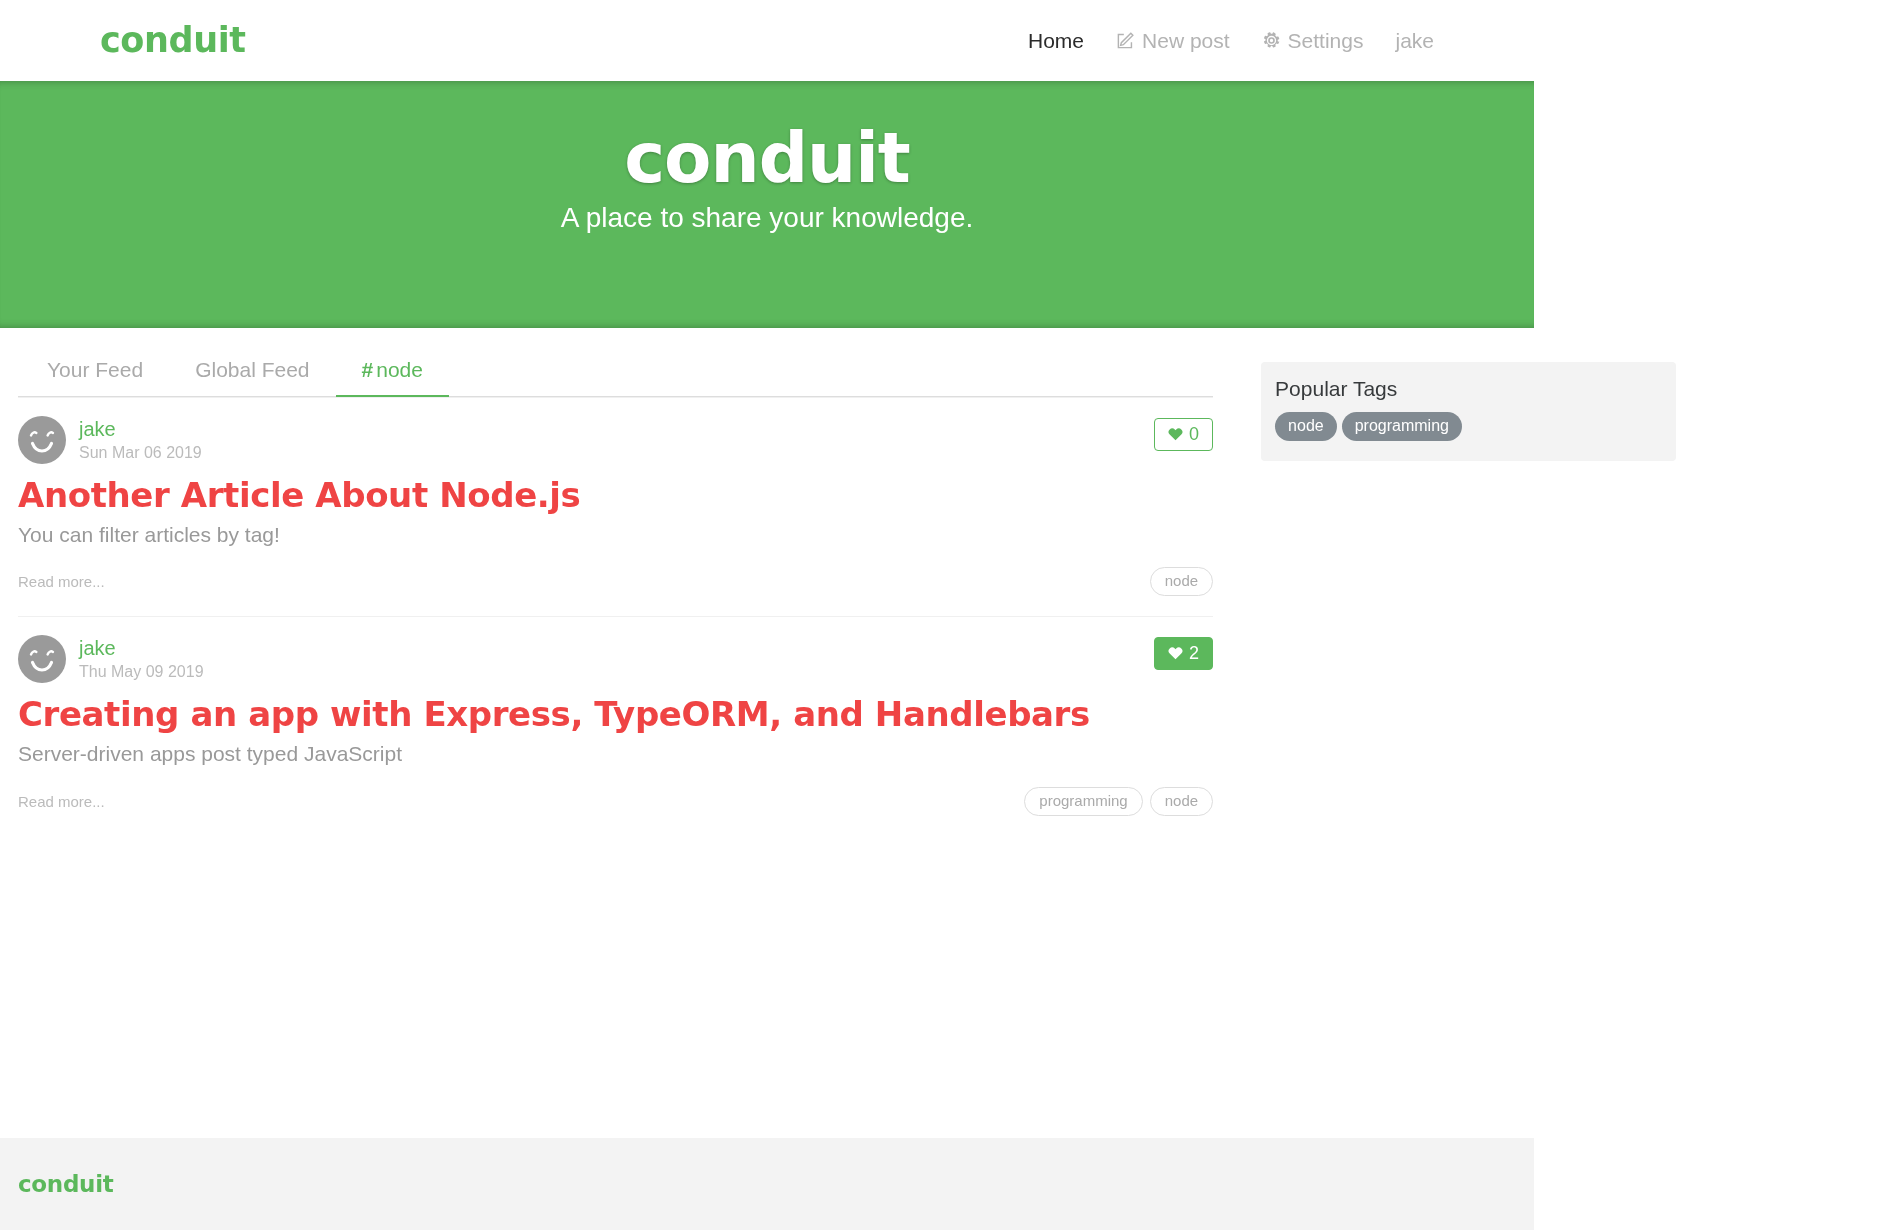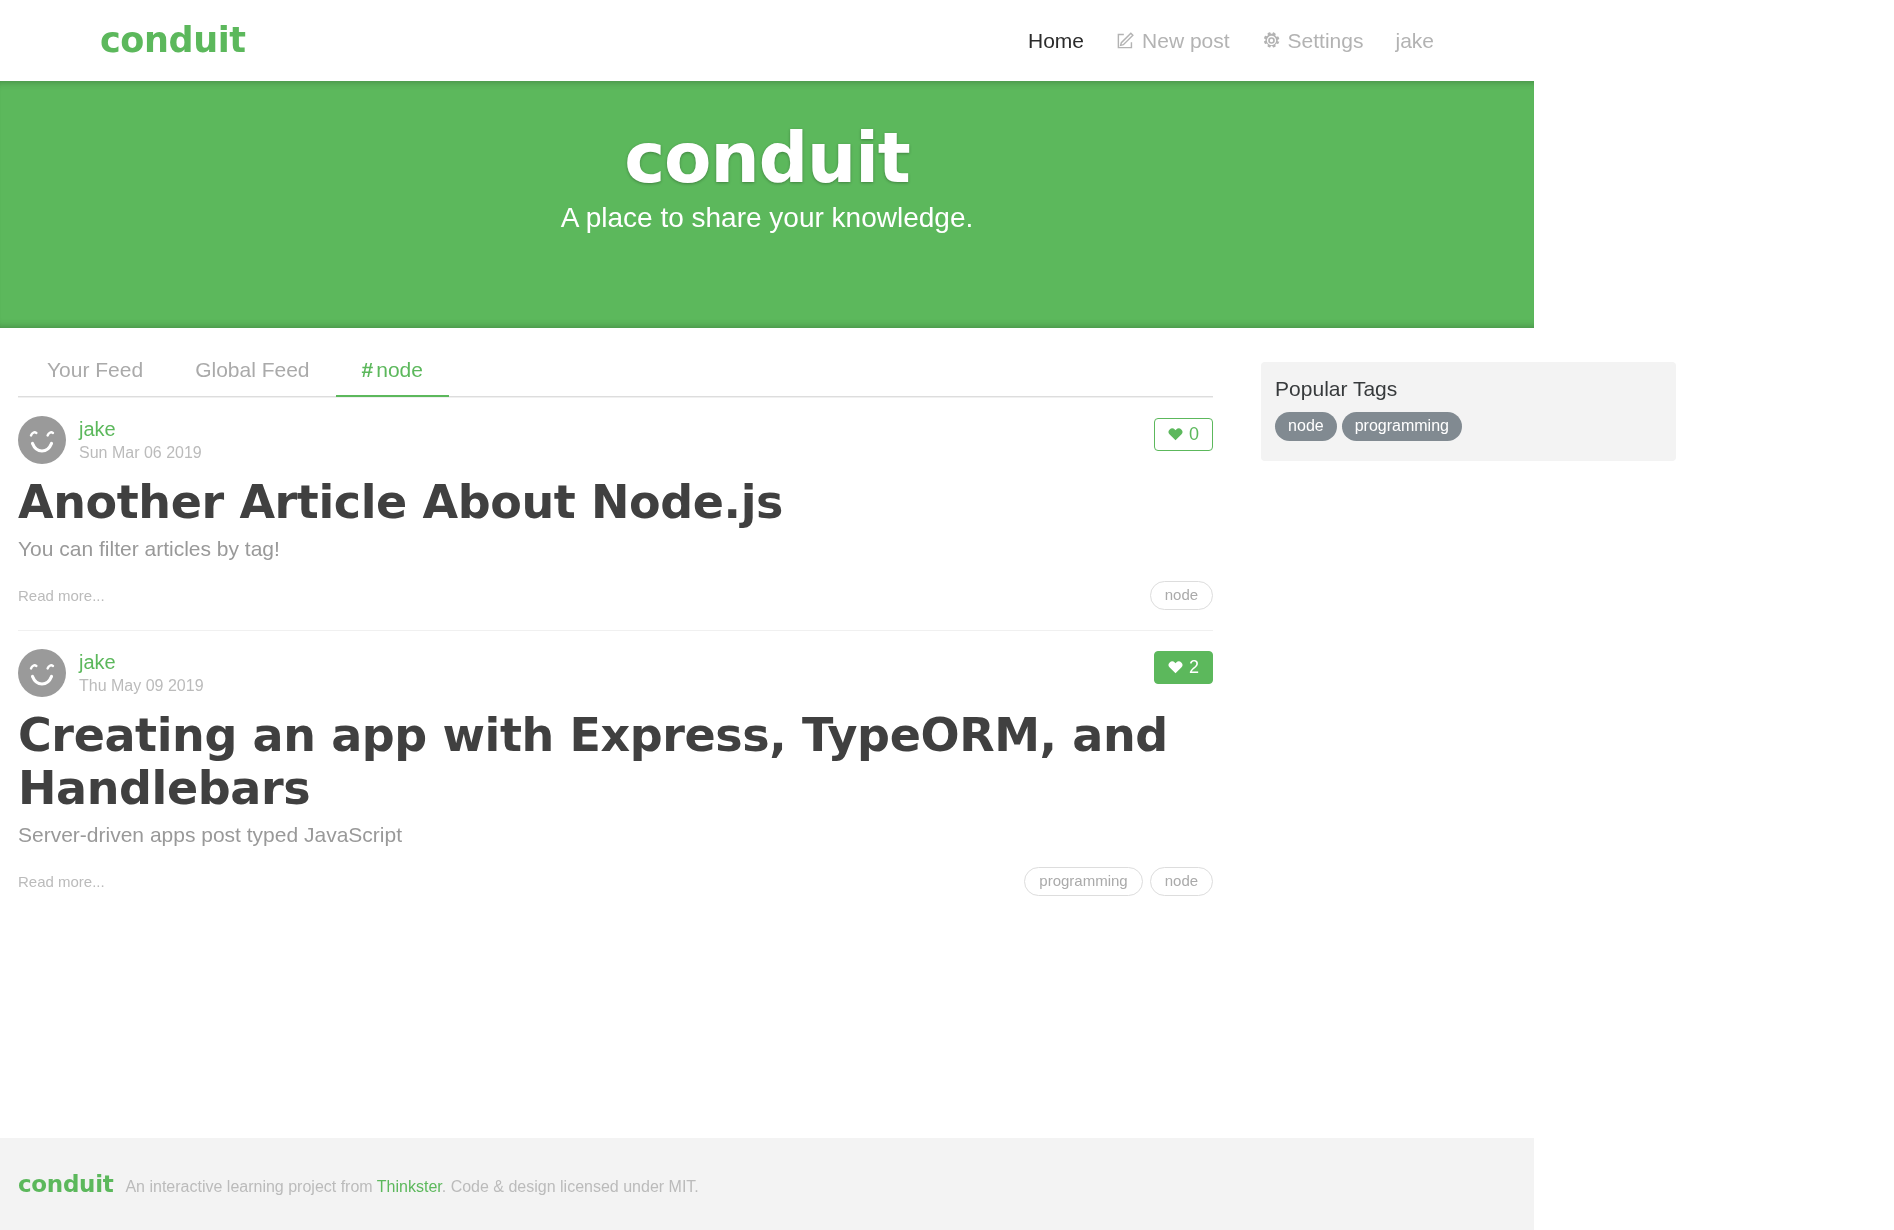--- a/index.html
+++ b/index.html
@@ -214,23 +214,23 @@
   .fav-btn.filled {
     background: #5CB85C;
     color: #fff;
     border-color: #5CB85C;
   }
   .fav-btn svg { display: block; }
 
   .preview-link { text-decoration: none; color: inherit; display: block; }
   .article-title {
     font-family: "DejaVu Sans", sans-serif;
-    font-size: 46px;
+    font-size: 34px;
     font-weight: bold;
-    color: #404040;
+    color: #ef4444;
     margin: 0 0 7px 0;
     letter-spacing: -0.4px;
     line-height: 1.15;
   }
   .article-desc {
     font-size: 21px;
     font-weight: 300;
     color: #999;
     margin: 0 0 20px 0;
     line-height: 1.2;
@@ -491,17 +491,16 @@
           </li>
         </ul>
       </div>
     </div>
 
   </div>
 
   <div class="footer">
     <div class="footer-inner">
       <a class="footer-logo" href="#">conduit</a>
-      <span class="attribution"><span>An interactive learning project from </span><a href="#">Thinkster</a><span>. Code &amp; design licensed under MIT.</span></span>
     </div>
   </div>
 
 </div>
 
 </body></html>

